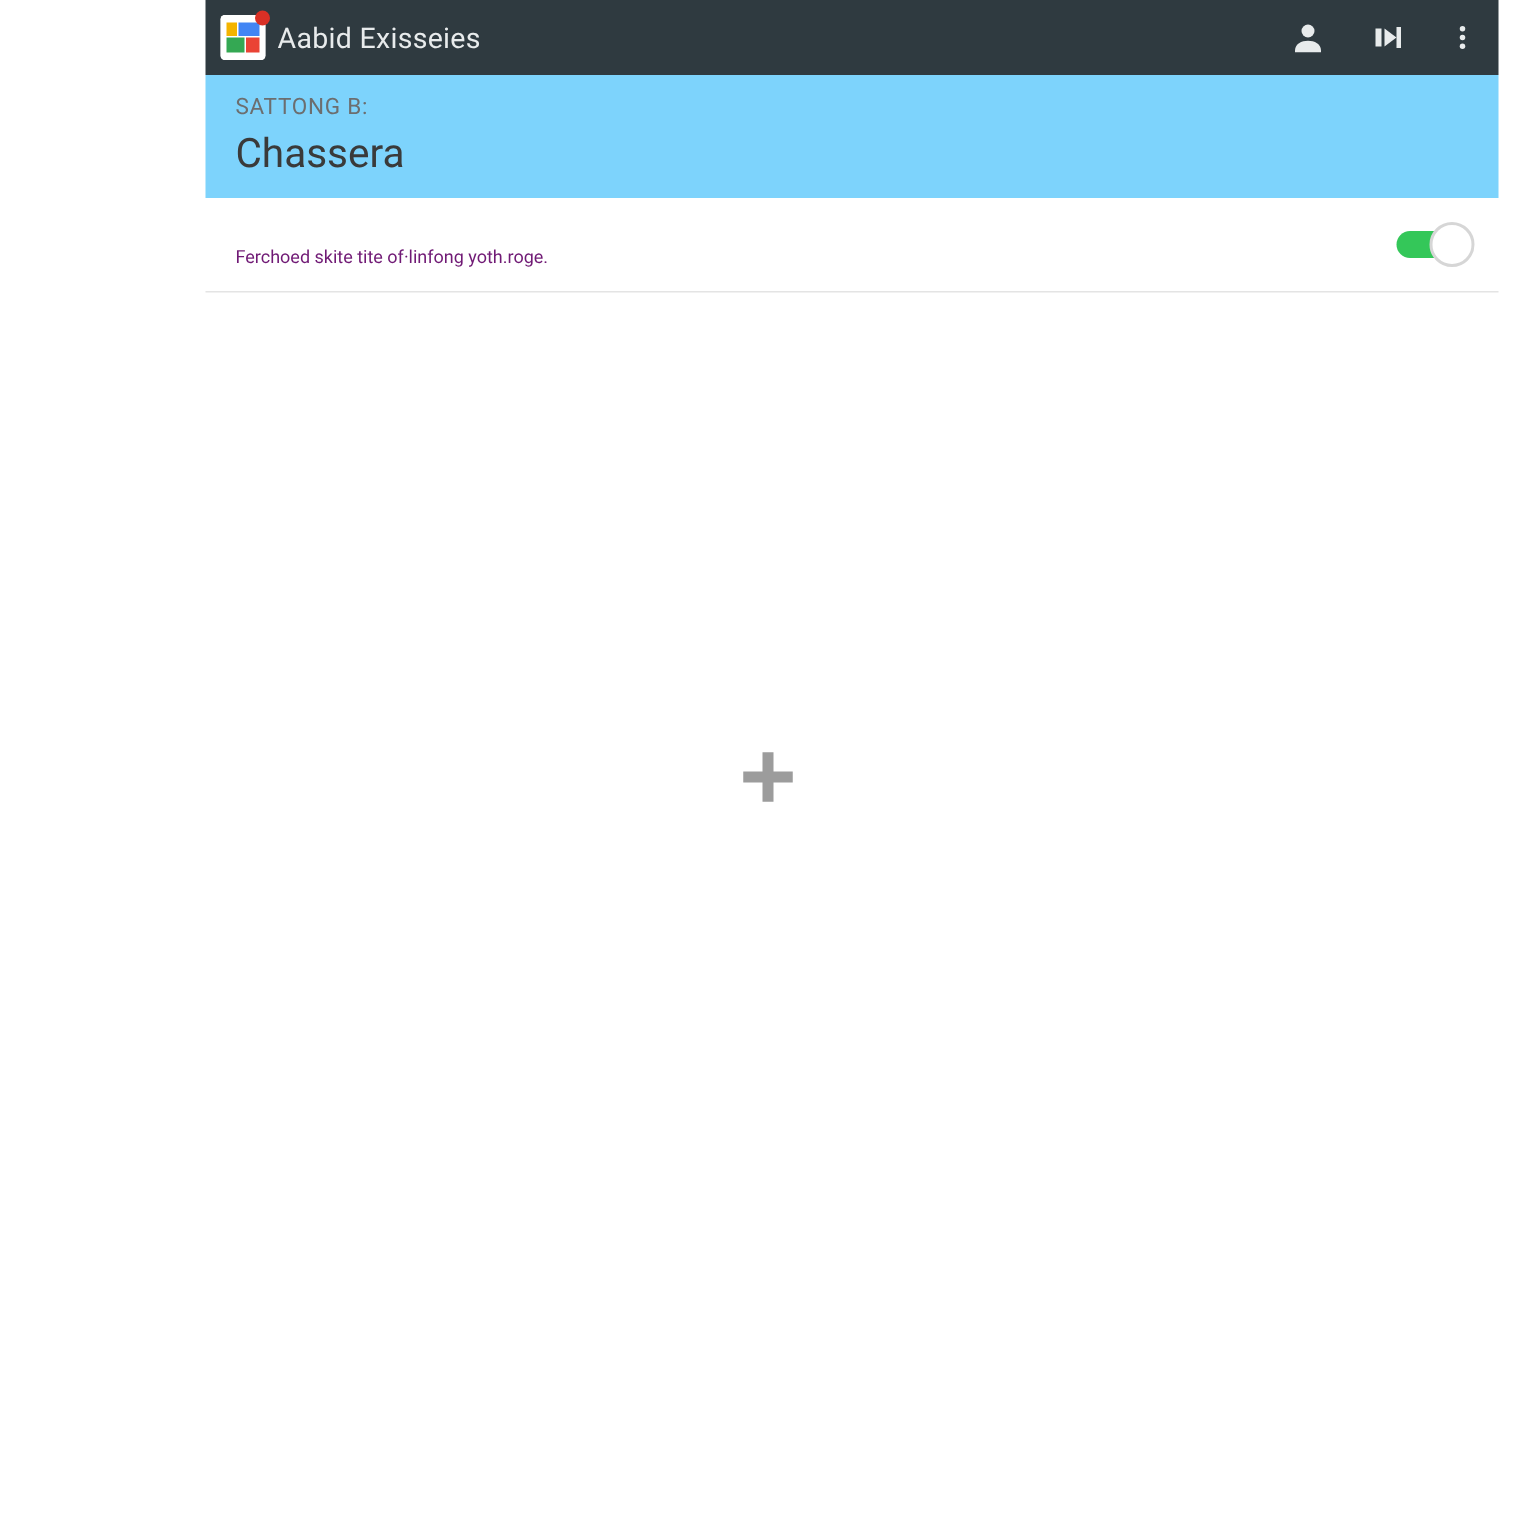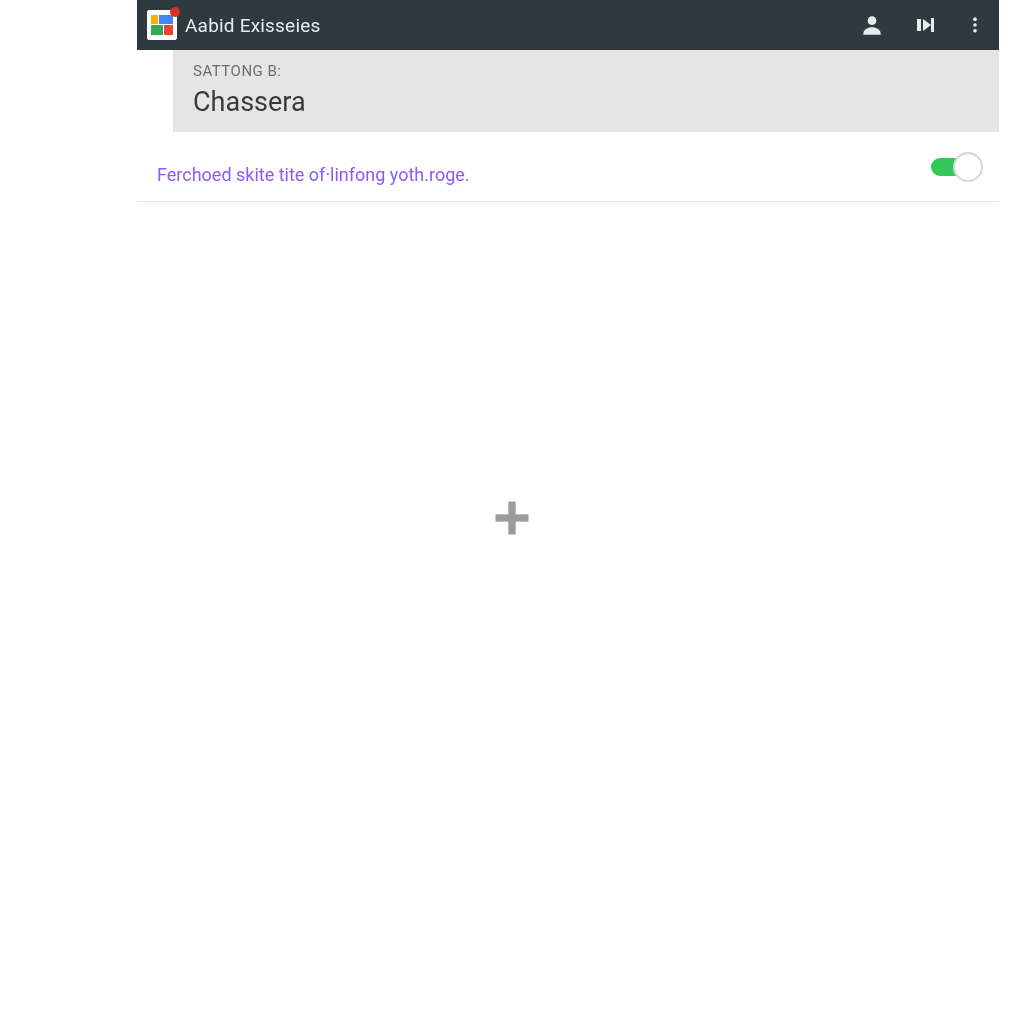--- a/index.html
+++ b/index.html
@@ -61,23 +61,22 @@
     gap: 28px;
   }
   .icon-btn {
     color: #e8ebec;
     display: flex;
     align-items: center;
     justify-content: center;
     cursor: pointer;
   }
   .section-header {
-    background: #e5e5e5;
+    background: #7dd3fc;
     padding: 12px 20px 14px 20px;
-    margin-left: 36px;
   }
   .section-label {
     font-size: 15px;
     color: #6c6e6f;
     letter-spacing: 0.5px;
     margin-bottom: 6px;
   }
   .section-title {
     font-size: 27px;
     color: #3a3a3a;
@@ -85,22 +84,22 @@
   }
   .setting-row {
     display: flex;
     align-items: center;
     padding: 16px 18px 16px 20px;
     border-bottom: 1px solid #e4e4e4;
     background: #ffffff;
   }
   .setting-text {
     flex: 1;
-    font-size: 18px;
-    color: #8b5cf6;
+    font-size: 12px;
+    color: #701a75;
     margin-top: 16px;
   }
   .toggle {
     position: relative;
     width: 50px;
     height: 30px;
     flex-shrink: 0;
   }
   .toggle-track {
     position: absolute;

